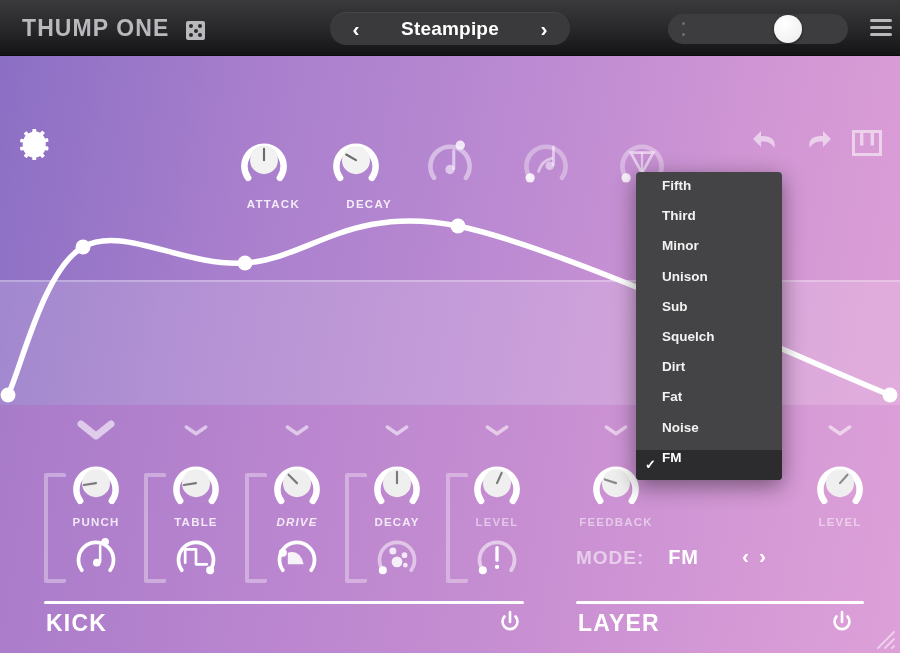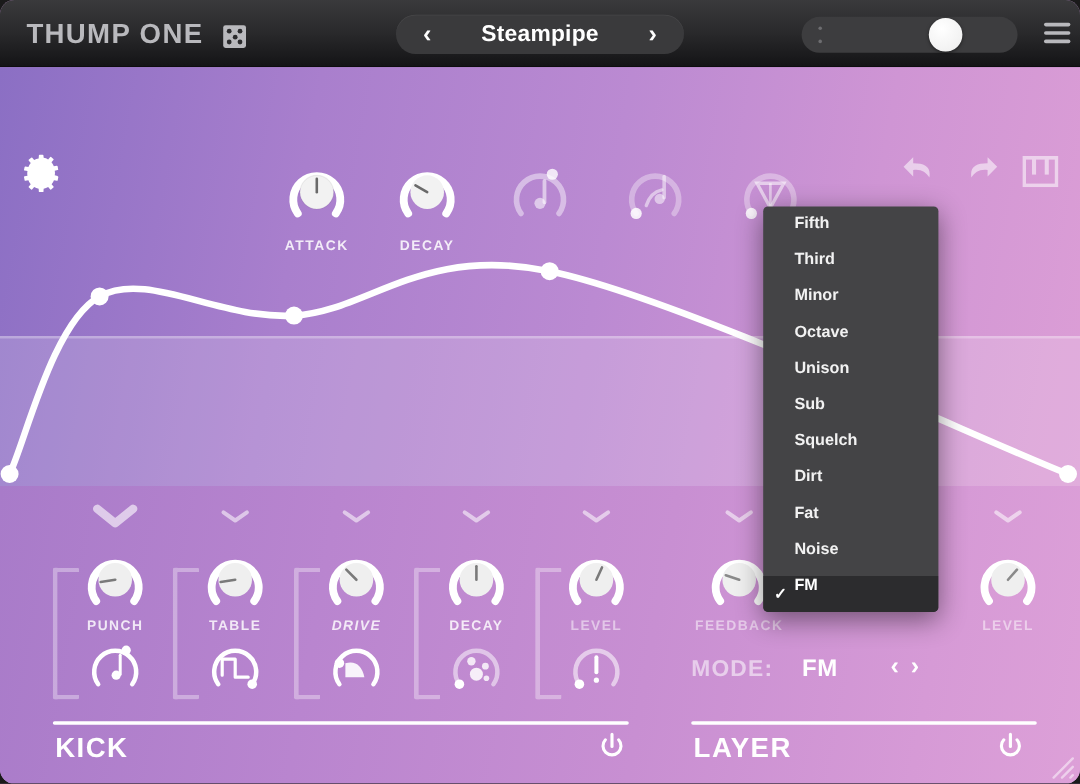--- a/index.html
+++ b/index.html
@@ -3,21 +3,20 @@
 <meta charset="utf-8">
 <title>THUMP ONE</title>
 <style>
   html,body{margin:0;padding:0;background:#1a1a1a;}
   *{box-sizing:border-box;}
   #app{
     position:relative;width:900px;height:653px;overflow:hidden;
     font-family:"Liberation Sans", sans-serif;
     background:#c08fd0;
     user-select:none;
-    border-radius:12px;
   }
 
   
   .titlebar{
     position:absolute;left:0;top:0;width:900px;height:56px;
     background:linear-gradient(180deg,#3a3a3c 0%,#2a2a2c 48%,#141416 100%);
     border-bottom:1px solid #0d0d0f;
   }
   .app-title{
     position:absolute;left:22px;top:15px;
@@ -95,20 +94,21 @@
   }
   .tbr-btn{cursor:pointer;opacity:.55;}
 
   .knobrow{
     position:absolute;left:0;top:78px;width:900px;height:70px;z-index:5;
   }
   .kslot{position:absolute;top:0;width:72px;text-align:center;}
   .klabel{
     margin-top:4px;font-size:11.5px;font-weight:bold;letter-spacing:1.3px;
     color:rgba(255,255,255,.85);
+    text-align:right;
   }
 
   .envsvg{position:absolute;left:0;top:0;width:900px;height:349px;z-index:4;}
 
   
   .panels{
     position:absolute;left:0;top:405px;width:900px;height:248px;
     background:linear-gradient(100deg,#a87bc9 0%,#b985cf 30%,#c88fd2 60%,#d69ad6 85%,#dda0d8 100%);
   }
   .panel-kick{position:absolute;left:0;top:0;width:540px;height:220px;}
@@ -503,23 +503,20 @@
       <div class="dd-item">
         <span>Fifth</span>
       </div>
       <div class="dd-item">
         <span>Third</span>
       </div>
       <div class="dd-item">
         <span>Minor</span>
       </div>
       <div class="dd-item">
-        <span>Octave</span>
-      </div>
-      <div class="dd-item">
         <span>Unison</span>
       </div>
       <div class="dd-item">
         <span>Sub</span>
       </div>
       <div class="dd-item">
         <span>Squelch</span>
       </div>
       <div class="dd-item">
         <span>Dirt</span>

